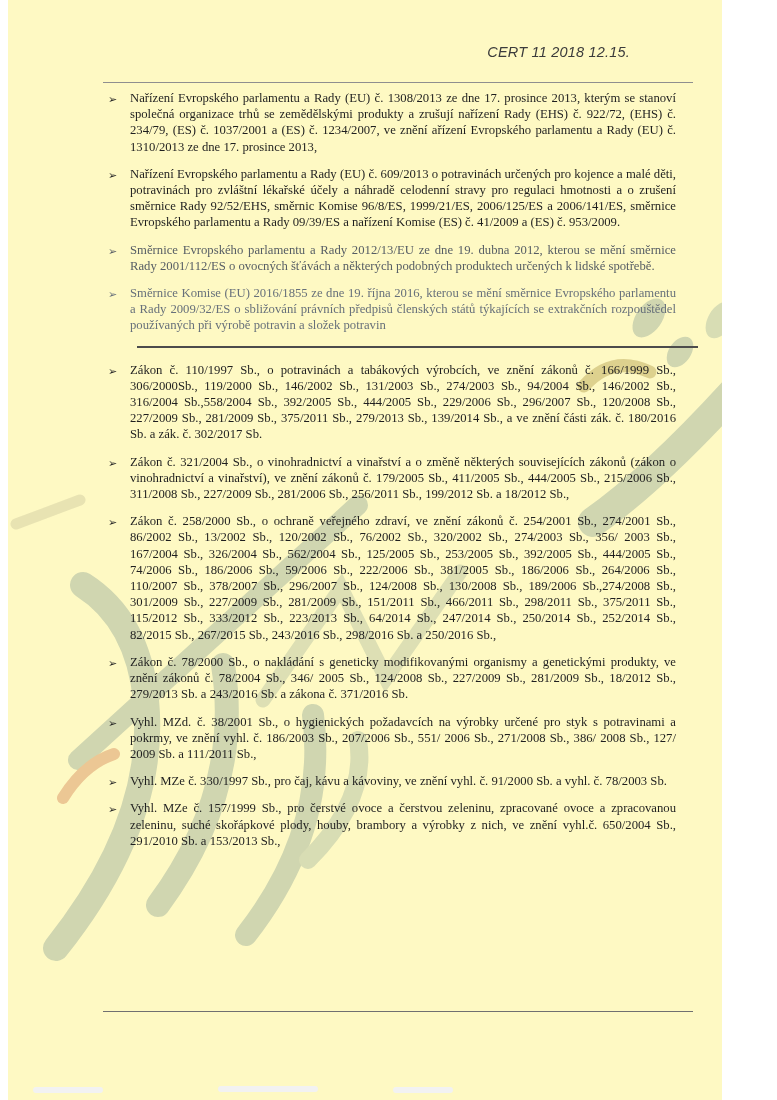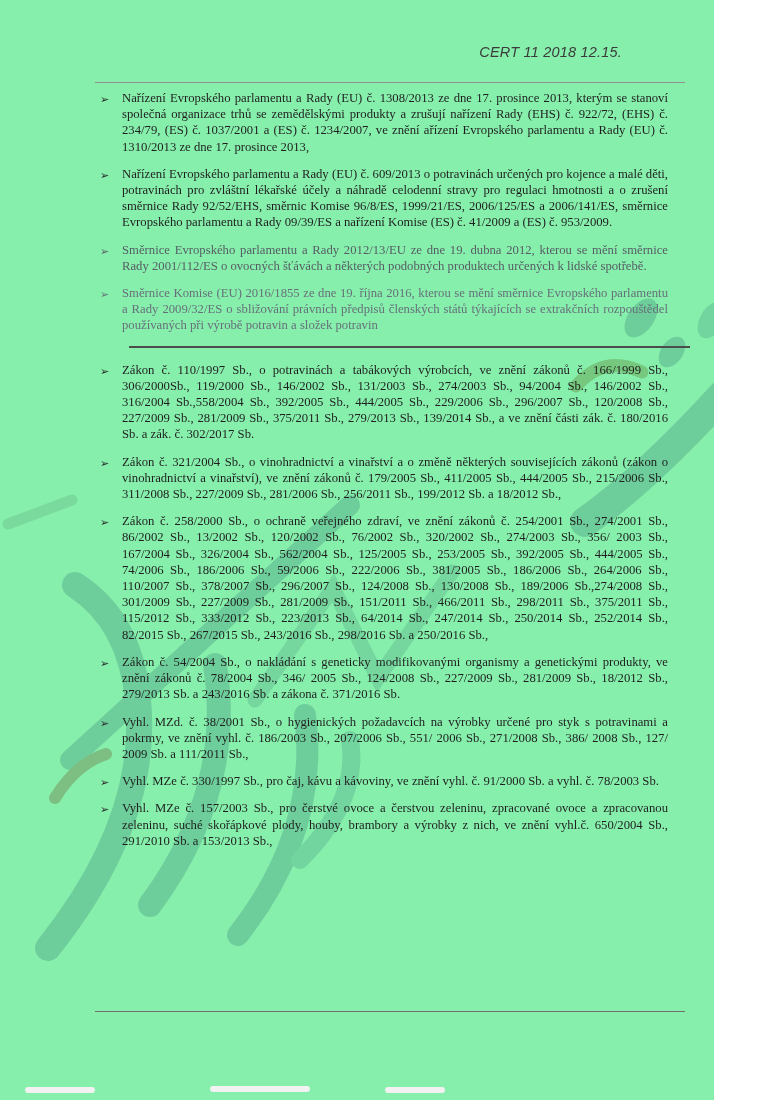--- a/index.html
+++ b/index.html
@@ -1,18 +1,18 @@
 <!DOCTYPE html>
 <html><head>
 <meta charset="utf-8">
 <style>
   html,body{margin:0;padding:0;background:#ffffff;}
   .page{
-    position:relative;width:714px;height:1100px;background:#86efac;
-    font-family:"Liberation Serif", serif;overflow:hidden;
+    position:relative;width:714px;height:1100px;background:#fef9c3;
+    font-family:"Liberation Serif", serif;overflow:hidden;margin-left:8px;
   }
   .hdr{
     position:absolute;top:44px;right:92px;
     font-family:"Liberation Sans", sans-serif;font-style:italic;
     font-size:14.5px;color:#3b3b3b;letter-spacing:.2px;
   }
   .hdr-rule{
     position:absolute;left:95px;top:82px;width:590px;height:1px;
     background:#8f8f8f;
   }
@@ -83,24 +83,24 @@
         <div class="item"><span class="bullet">➢</span><span><b>Nařízení Evropského parlamentu a Rady (EU) č. 1308/2013</b><span> ze dne 17. prosince 2013, kterým se stanoví společná organizace trhů se zemědělskými produkty a zrušují nařízení Rady (EHS) č. 922/72, (EHS) č. 234/79, (ES) č. 1037/2001 a (ES) č. 1234/2007, ve znění ařízení Evropského parlamentu a Rady (EU) č. </span><b>1310/2013</b><span> ze dne 17. prosince 2013,</span></span></div>
         <div class="item"><span class="bullet">➢</span><span><b>Nařízení Evropského parlamentu a Rady (EU) č. 609/2013</b><span> o potravinách určených pro kojence a malé děti, potravinách pro zvláštní lékařské účely a náhradě celodenní stravy pro regulaci hmotnosti a o zrušení směrnice Rady 92/52/EHS, směrnic Komise 96/8/ES, 1999/21/ES, 2006/125/ES a 2006/141/ES, směrnice Evropského parlamentu a Rady 09/39/ES a nařízení Komise (ES) č. 41/2009 a (ES) č. 953/2009.</span></span></div>
         <div class="item tone-faded"><span class="bullet">➢</span><span><b>Směrnice Evropského parlamentu a Rady 2012/13/EU</b><span> ze dne 19. dubna 2012, kterou se mění směrnice Rady 2001/112/ES o ovocných šťávách a některých podobných produktech určených k lidské spotřebě.</span></span></div>
         <div class="item tone-faded2"><span class="bullet">➢</span><span><b>Směrnice Komise (EU) 2016/1855</b><span> ze dne 19. října 2016, kterou se mění směrnice Evropského parlamentu a Rady 2009/32/ES o sbližování právních předpisů členských států týkajících se extrakčních rozpouštědel používaných při výrobě potravin a složek potravin</span></span></div>
       </div>
       <div class="mid-rule"></div>
       <div>
         <div class="item"><span class="bullet">➢</span><span><b>Zákon č. 110/1997 Sb., o potravinách a tabákových výrobcích,</b><span> ve znění zákonů č. 166/1999 Sb., 306/2000Sb., 119/2000 Sb., 146/2002 Sb., 131/2003 Sb., 274/2003 Sb., 94/2004 Sb., 146/2002 Sb., 316/2004 Sb.,558/2004 Sb., 392/2005 Sb., 444/2005 Sb., 229/2006 Sb., 296/2007 Sb., 120/2008 Sb., 227/2009 Sb., 281/2009 Sb., 375/2011 Sb., 279/2013 Sb., 139/2014 Sb., a ve znění části zák. č. 180/2016 Sb. a </span><b>zák. č. 302/2017 Sb.</b></span></div>
         <div class="item"><span class="bullet">➢</span><span><b>Zákon č. 321/2004 Sb., o vinohradnictví a vinařství</b><span> a o změně některých souvisejících zákonů (zákon o vinohradnictví a vinařství), ve znění zákonů č. 179/2005 Sb., 411/2005 Sb., 444/2005 Sb., 215/2006 Sb., 311/2008 Sb., 227/2009 Sb., 281/2006 Sb., 256/2011 Sb., 199/2012 Sb. a 18/2012 Sb.,</span></span></div>
         <div class="item"><span class="bullet">➢</span><span><b>Zákon č. 258/2000 Sb., o ochraně veřejného zdraví</b><span>, ve znění zákonů č. 254/2001 Sb., 274/2001 Sb., 86/2002 Sb., 13/2002 Sb., 120/2002 Sb., 76/2002 Sb., 320/2002 Sb., 274/2003 Sb.,  356/ 2003 Sb., 167/2004 Sb., 326/2004 Sb.,  562/2004 Sb., 125/2005 Sb., 253/2005 Sb., 392/2005 Sb.,  444/2005 Sb., 74/2006 Sb., 186/2006 Sb., 59/2006 Sb., 222/2006 Sb., 381/2005 Sb., 186/2006 Sb., 264/2006 Sb., 110/2007 Sb., 378/2007 Sb.,  296/2007 Sb., 124/2008 Sb., 130/2008 Sb., 189/2006 Sb.,274/2008 Sb., 301/2009 Sb., 227/2009 Sb., 281/2009 Sb., 151/2011 Sb., 466/2011 Sb., 298/2011 Sb., 375/2011 Sb., 115/2012 Sb., 333/2012 Sb., 223/2013 Sb., 64/2014 Sb., 247/2014 Sb., 250/2014 Sb., 252/2014 Sb., 82/2015 Sb., 267/2015 Sb., 243/2016 Sb., 298/2016 Sb. a 250/2016 Sb.,</span></span></div>
-        <div class="item"><span class="bullet">➢</span><span><b>Zákon č. 54/2004 Sb., o nakládání s geneticky modifikovanými organismy a genetickými produkty</b><span>, ve znění zákonů č. 78/2004 Sb., 346/ 2005 Sb., 124/2008 Sb., 227/2009 Sb., 281/2009 Sb., 18/2012 Sb., 279/2013 Sb. a 243/2016 Sb</span><b>. a zákona č. 371/2016 Sb.</b></span></div>
+        <div class="item"><span class="bullet">➢</span><span><b>Zákon č. 78/2000 Sb., o nakládání s geneticky modifikovanými organismy a genetickými produkty</b><span>, ve znění zákonů č. 78/2004 Sb., 346/ 2005 Sb., 124/2008 Sb., 227/2009 Sb., 281/2009 Sb., 18/2012 Sb., 279/2013 Sb. a 243/2016 Sb</span><b>. a zákona č. 371/2016 Sb.</b></span></div>
         <div class="item"><span class="bullet">➢</span><span><b>Vyhl. MZd. č. 38/2001 Sb., o hygienických požadavcích na výrobky určené pro styk s potravinami a pokrmy,</b><span> ve znění vyhl. č. 186/2003 Sb., 207/2006 Sb., 551/ 2006 Sb., 271/2008 Sb., 386/ 2008 Sb., 127/ 2009 Sb. a  111/2011 Sb.,</span></span></div>
         <div class="item"><span class="bullet">➢</span><span><b>Vyhl. MZe č. 330/1997 Sb., pro čaj, kávu a kávoviny</b><span>, ve znění vyhl. č. 91/2000 Sb. a vyhl. č. 78/2003 Sb.</span></span></div>
-        <div class="item"><span class="bullet">➢</span><span><b>Vyhl. MZe č. 157/2003 Sb., pro čerstvé ovoce a čerstvou zeleninu, zpracované ovoce a zpracovanou zeleninu, suché skořápkové plody, houby, brambory a výrobky z nich</b><span>, ve znění vyhl.č. 650/2004 Sb., 291/2010 Sb. a 153/2013 Sb.,</span></span></div>
+        <div class="item"><span class="bullet">➢</span><span><b>Vyhl. MZe č. 157/1999 Sb., pro čerstvé ovoce a čerstvou zeleninu, zpracované ovoce a zpracovanou zeleninu, suché skořápkové plody, houby, brambory a výrobky z nich</b><span>, ve znění vyhl.č. 650/2004 Sb., 291/2010 Sb. a 153/2013 Sb.,</span></span></div>
       </div>
     </div>
 
   <div class="ftr-rule"></div>
 
   <div class="smudge" style="left:25px;top:1087px;width:70px;"></div>
   <div class="smudge" style="left:210px;top:1086px;width:100px;"></div>
   <div class="smudge" style="left:385px;top:1087px;width:60px;"></div>
 
 </div>

